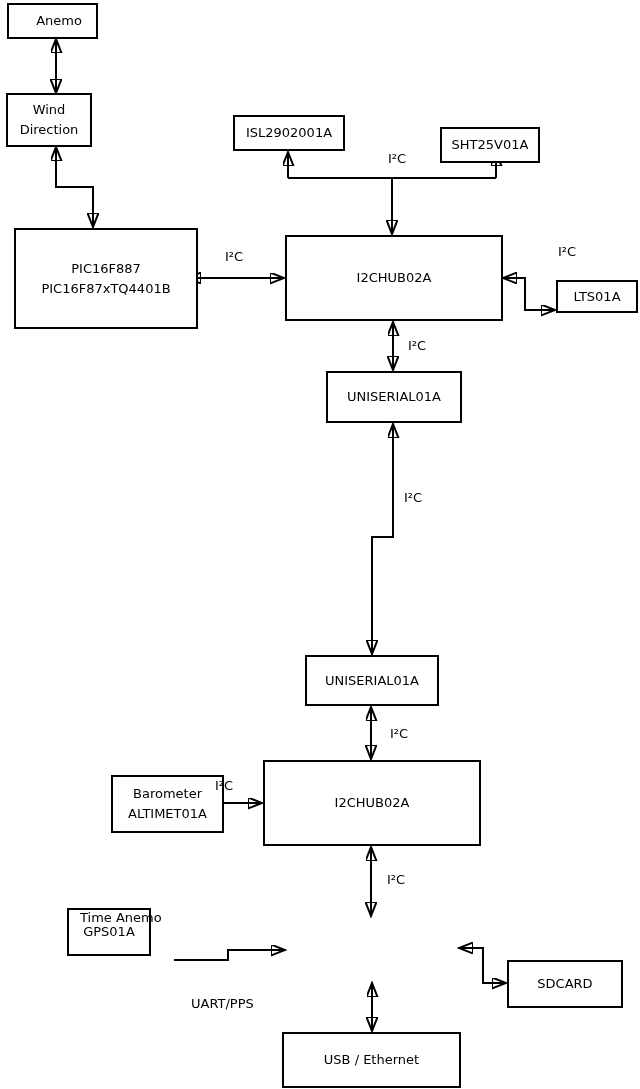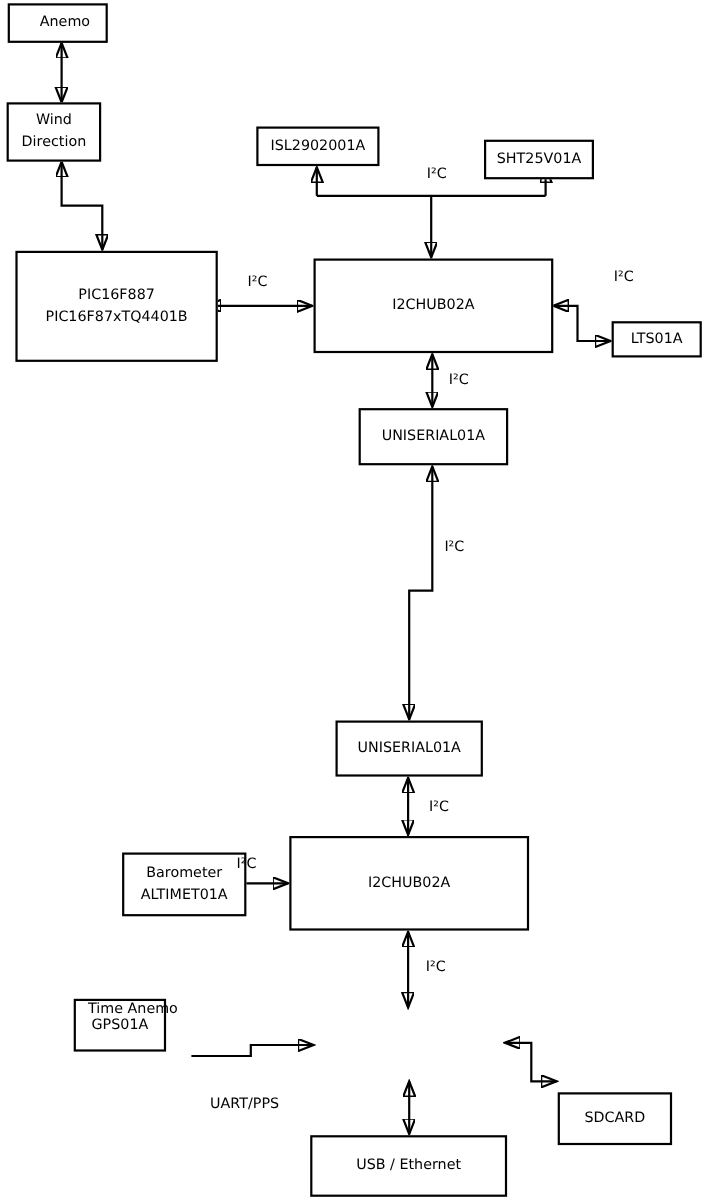--- a/index.html
+++ b/index.html
@@ -100,21 +100,21 @@
   </div>
 
   <div class="box" style="left:440px; top:115px; width:100px; height:36px;margin-top:12px;">
     <span>SHT25V01A</span>
   </div>
 
   <div class="box" style="left:285px; top:235px; width:218px; height:86px;">
     <span>I2CHUB02A</span>
   </div>
 
-  <div class="box" style="left:556px; top:292px; width:82px; height:33px;">
+  <div class="box" style="left:556px; top:280px; width:82px; height:33px;">
     <span>LTS01A</span>
   </div>
 
   <div class="box" style="left:326px; top:371px; width:136px; height:52px;">
     <span>UNISERIAL01A</span>
   </div>
 
   <div class="box" style="left:305px; top:655px; width:134px; height:51px;">
     <span>UNISERIAL01A</span>
   </div>
@@ -126,21 +126,21 @@
   <div class="box" style="left:75px; top:775px; width:113px; height:58px;margin-left:36px;">
     <span>Barometer</span>
     <span>ALTIMET01A</span>
   </div>
 
   <div class="box" style="left:67px; top:908px; width:84px; height:48px;">
     <span>GPS01A</span>
   </div>
 
 
-  <div class="box" style="left:507px; top:960px; width:104px; height:48px;margin-top:33px;">
+  <div class="box" style="left:507px; top:960px; width:116px; height:48px;">
     <span>SDCARD</span>
   </div>
 
   <div class="box" style="left:282px; top:1032px; width:179px; height:56px;">
     <span>USB / Ethernet</span>
   </div>
 
   <div class="lbl" style="left:388px; top:151px;">I²C</div>
   <div class="lbl" style="left:225px; top:249px;">I²C</div>
   <div class="lbl" style="left:558px; top:244px;">I²C</div>

